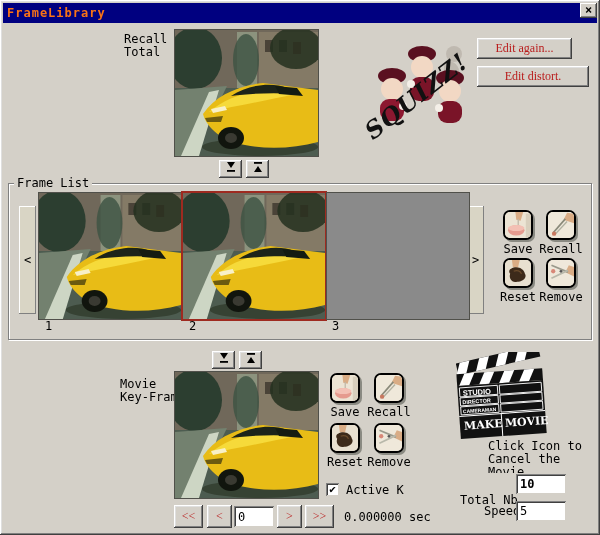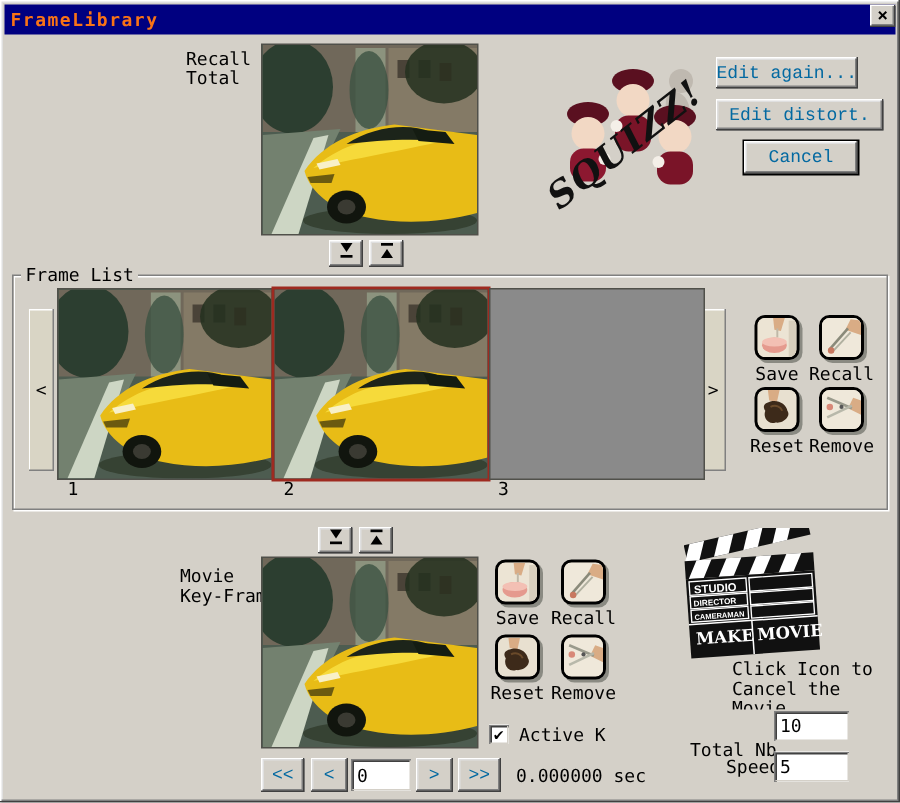--- a/index.html
+++ b/index.html
@@ -16,22 +16,22 @@
   }
   .titlebar .title{font-weight:bold;letter-spacing:1px;}
   .closebtn{
     position:absolute;right:3px;top:3px;width:17px;height:15px;
     background:#d4d0c8;border:none;
     box-shadow:inset -1px -1px #404040,inset 1px 1px #fff,inset -2px -2px #808080;
     font-family:"DejaVu Sans Mono",monospace;font-size:12px;font-weight:bold;line-height:13px;
     text-align:center;color:#000;padding:0;cursor:pointer;
   }
   .w98btn{
-    position:absolute;background:#d4d0c8;border:none;color:#0369a1;
-    font-family:Liberation Mono, monospace;font-size:12px;
+    position:absolute;background:#d4d0c8;border:none;color:#b91c1c;
+    font-family:Liberation Serif, serif;font-size:12px;
     box-shadow:inset -1px -1px #404040,inset 1px 1px #ffffff,inset -2px -2px #808080,inset 2px 2px #dfdfdf;
     display:flex;align-items:center;justify-content:center;padding:0;white-space:nowrap;overflow:hidden;cursor:pointer;
   }
   .defaultbtn{outline:1px solid #000;}
   .sunken{
     position:absolute;background:#fff;border:none;
     box-shadow:inset 1px 1px #808080,inset -1px -1px #d4d0c8,inset 2px 2px #404040,inset -2px -2px #fff;
     font-family:"DejaVu Sans Mono",monospace;font-size:12px;padding:2px 4px;color:#000;
   }
   .label{position:absolute;line-height:13px;white-space:pre;}
@@ -128,23 +128,20 @@
     <circle cx="75" cy="74" r="4" fill="#f4efe8"></circle>
     <text x="4" y="100" transform="rotate(-38 16 96)" font-family="DejaVu Serif, serif" font-style="italic" font-weight="bold" font-size="24" letter-spacing="1" fill="#111">SQUIZZ!</text>
   </svg>
 </div>
 
   <button class="w98btn" style="left:477px;top:38px;width:95px;height:21px;">
       <span>Edit again...</span>
     </button>
   <button class="w98btn" style="left:477px;top:66px;width:112px;height:21px;">
       <span>Edit distort.</span>
-    </button>
-  <button class="w98btn defaultbtn" style="left:496px;top:94px;width:76px;height:22px;">
-      <span>Cancel</span>
     </button>
 
   <button class="w98btn minibtn" style="left:219px;top:160px;">
       <span>
   <svg viewBox="0 0 12 12">
     <polygon points="2,1 10,1 6,7" fill="#000"></polygon>
     <rect x="2" y="9" width="8" height="1.8" fill="#000"></rect>
   </svg>
 </span>
     </button>
@@ -401,21 +398,21 @@
       <line x1="44" y1="61" x2="44" y2="84" stroke="#fff" stroke-width="1"></line>
       <rect x="2" y="61" width="86" height="1" fill="#fff"></rect>
       <text x="6" y="75" font-family="DejaVu Serif, serif" font-weight="bold" font-size="11" fill="#fff">MAKE</text>
       <text x="47" y="75" font-family="DejaVu Serif, serif" font-weight="bold" font-size="11" fill="#fff">MOVIE</text>
     </g>
   </svg>
 </div>
   <div class="hintclip label" style="left:459px;top:440px;width:112px;height:33px;"><span>Click Icon to</span><br><span>Cancel the</span><br><span>Movie</span></div>
 
   <div class="label" style="left:460px;top:478px;margin-top:16px;">Total Nb</div>
-  <input class="sunken" style="left: 516px; top: 474px; width: 50px; height: 20px;" value="10">
+  <input class="sunken" style="left: 516px; top: 474px; width: 50px; height: 20px; font-weight: bold;" value="10">
 
   <div class="label" style="left:484px;top:505px;">Speed</div>
   <input class="sunken" style="left: 516px; top: 501px; width: 50px; height: 20px;" value="5">
 
   <button class="w98btn" style="left:174px;top:505px;width:29px;height:23px;">
       <span>&lt;&lt;</span>
     </button>
   <button class="w98btn" style="left:207px;top:505px;width:25px;height:23px;">
       <span>&lt;</span>
     </button>

